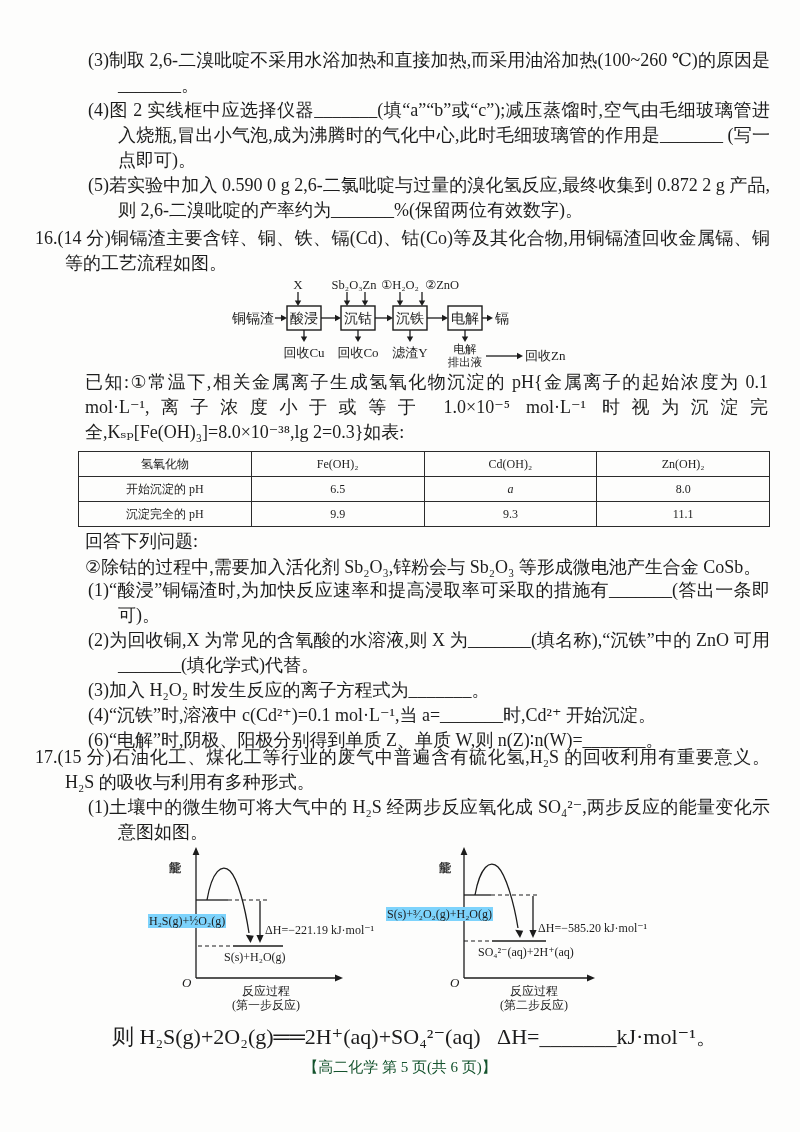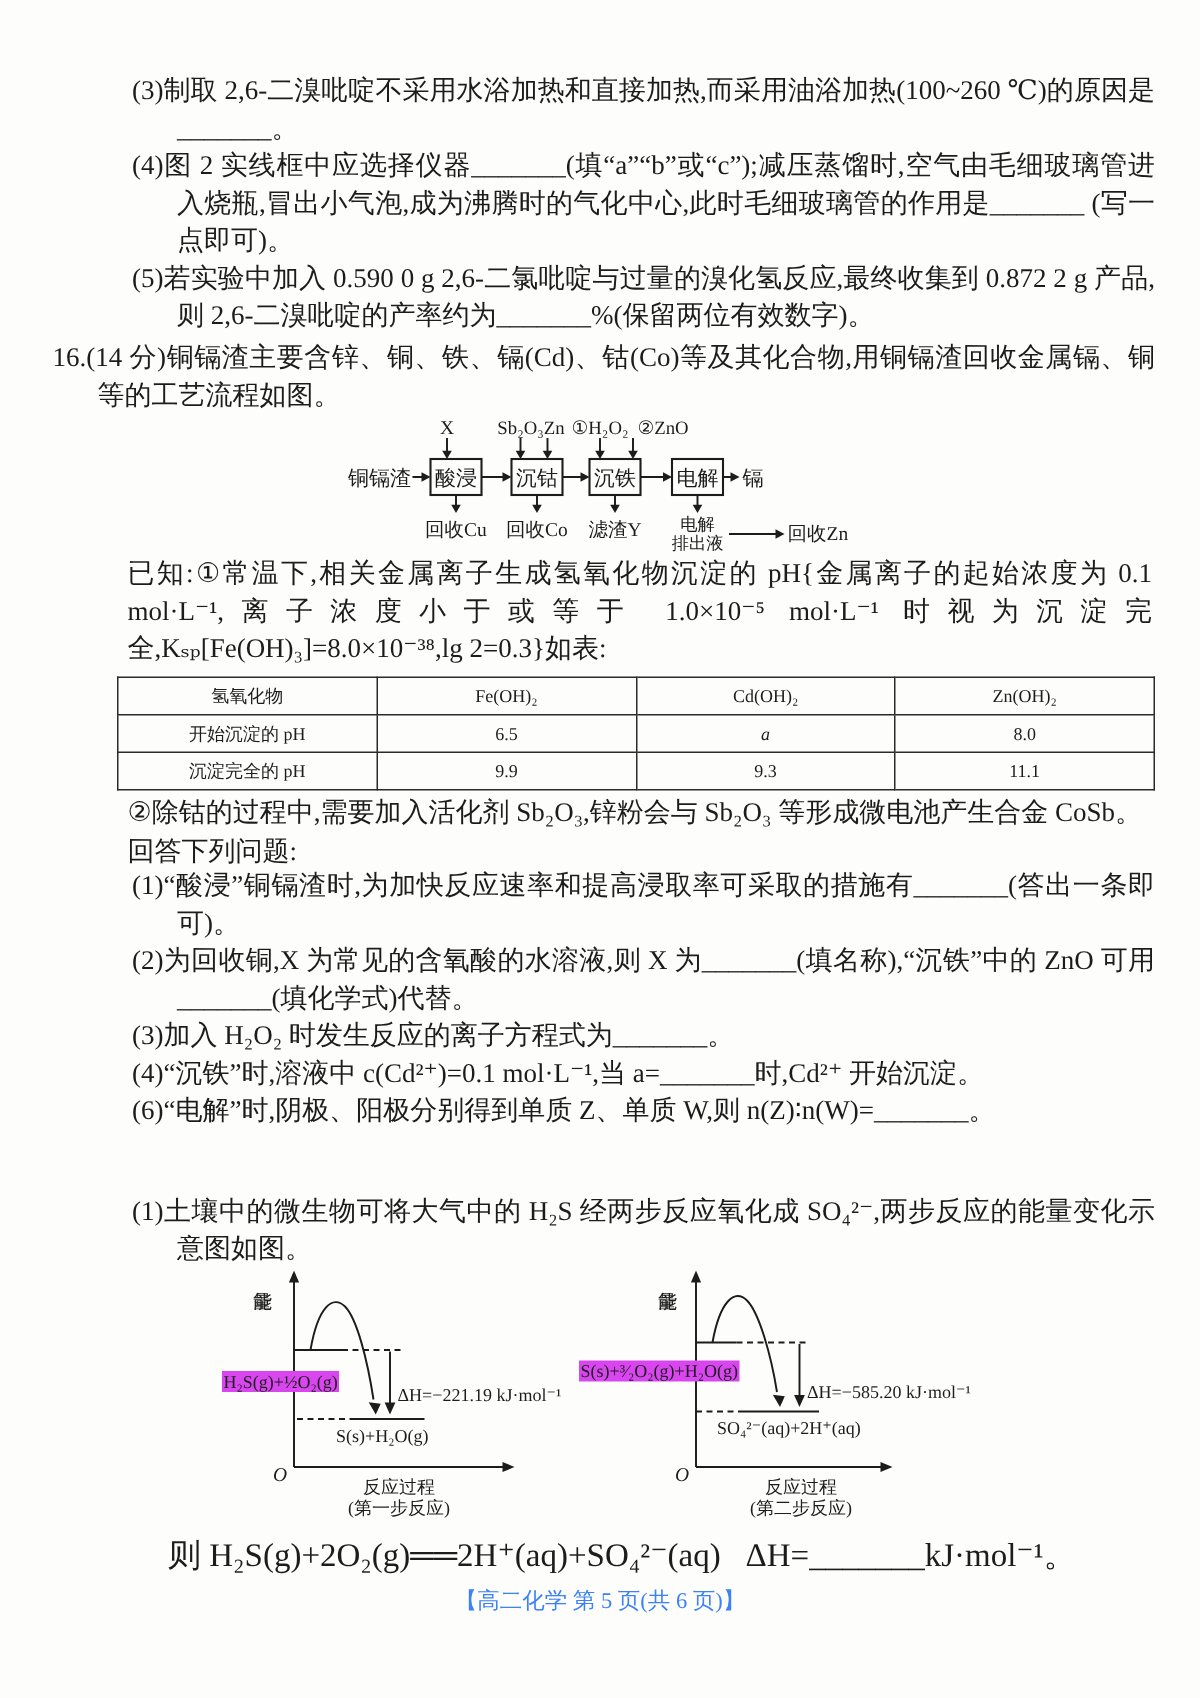--- a/index.html
+++ b/index.html
@@ -21,26 +21,26 @@
   }
   td.em{font-style:italic;font-family:"Liberation Serif","DejaVu Serif",serif;}
   
   svg text{fill:#1c1c1c;font-family:"Liberation Serif","DejaVu Serif","DejaVu Sans",serif;}
   svg .ln{stroke:#1c1c1c;stroke-width:1.3;fill:none;}
   svg .dsh{stroke:#1c1c1c;stroke-width:1.2;fill:none;stroke-dasharray:4 3;}
   svg .bx{fill:none;stroke:#1c1c1c;stroke-width:1.4;}
   svg .ah{fill:#1c1c1c;stroke:none;}
   .ediag{position:absolute;height:172px;}
   .ediag .lbl{position:absolute;font-size:12px;line-height:14px;white-space:nowrap;}
-  .ediag .wbg{background:#d946ef;padding:0 1px;}
+  .ediag .wbg{background:#7dd3fc;padding:0 1px;}
   .ediag .vert{writing-mode:vertical-rl;letter-spacing:1px;font-size:12.5px;}
   .ediag .ctr{text-align:center;}
   .ediag .orig{font-style:italic;font-size:13px;}
   .equation{font-size:22px;white-space:pre;}
-  .footer{width:800px;text-align:center;font-size:15px;color:#3b82f6;}
+  .footer{width:800px;text-align:center;font-size:15px;color:#14532d;}
 </style>
 </head>
 <body>
 
 <div class="page">
 
   <div class="abs q hang" style="left:88px;top:48px;width:682px;">
     <p>(3)制取 2,6-二溴吡啶不采用水浴加热和直接加热,而采用油浴加热(100~260 ℃)的原因是_______。</p>
     <p>(4)图 2 实线框中应选择仪器_______(填“a”“b”或“c”);减压蒸馏时,空气由毛细玻璃管进入烧瓶,冒出小气泡,成为沸腾时的气化中心,此时毛细玻璃管的作用是_______ (写一点即可)。</p>
     <p>(5)若实验中加入 0.590 0 g 2,6-二氯吡啶与过量的溴化氢反应,最终收集到 0.872 2 g 产品,则 2,6-二溴吡啶的产率约为_______%(保留两位有效数字)。</p>
@@ -141,32 +141,35 @@
         <td>沉淀完全的 pH</td>
         <td>9.9</td>
         <td>9.3</td>
         <td>11.1</td>
       </tr>
     </tbody>
       </table>
   </div>
 
   <div class="abs q plain" style="left:85px;top:528px;width:685px;line-height:26px;">
+    <p>回答下列问题:</p>
     <p>②除钴的过程中,需要加入活化剂 Sb₂O₃,锌粉会与 Sb₂O₃ 等形成微电池产生合金 CoSb。</p>
-    <p>回答下列问题:</p>
   </div>
 
   <div class="abs q hang" style="left:88px;top:578px;width:682px;">
     <p>(1)“酸浸”铜镉渣时,为加快反应速率和提高浸取率可采取的措施有_______(答出一条即可)。</p>
     <p>(2)为回收铜,X 为常见的含氧酸的水溶液,则 X 为_______(填名称),“沉铁”中的 ZnO 可用_______(填化学式)代替。</p>
     <p>(3)加入 H₂O₂ 时发生反应的离子方程式为_______。</p>
     <p>(4)“沉铁”时,溶液中 c(Cd²⁺)=0.1 mol·L⁻¹,当 a=_______时,Cd²⁺ 开始沉淀。</p>
     <p>(6)“电解”时,阴极、阳极分别得到单质 Z、单质 W,则 n(Z)∶n(W)=_______。</p>
   </div>
 
+  <div class="abs q hang" style="left:35px;top:745px;width:735px;">
+    <p>17.(15 分)石油化工、煤化工等行业的废气中普遍含有硫化氢,H₂S 的回收利用有重要意义。H₂S 的吸收与利用有多种形式。</p>
+  </div>
   <div class="abs q hang" style="left:88px;top:795px;width:682px;">
     <p>(1)土壤中的微生物可将大气中的 H₂S 经两步反应氧化成 SO₄²⁻,两步反应的能量变化示意图如图。</p>
   </div>
 
   <div class="ediag" style="left:148px;top:843px;width:245px;">
     <svg width="245" height="172" viewBox="0 0 245 172">
       <line class="ln" x1="48" y1="9" x2="48" y2="135"></line>
       <polygon class="ah" points="48,4 44.6,12 51.4,12"></polygon>
       <line class="ln" x1="48" y1="135" x2="189" y2="135"></line>
       <polygon class="ah" points="195,135 187,131.6 187,138.4"></polygon>

